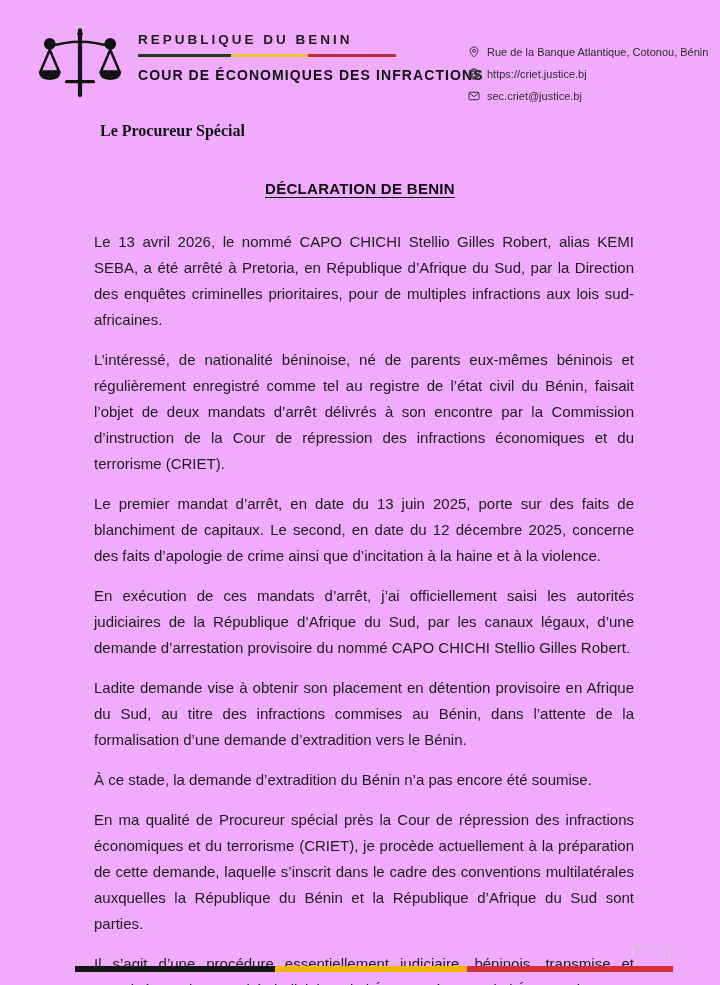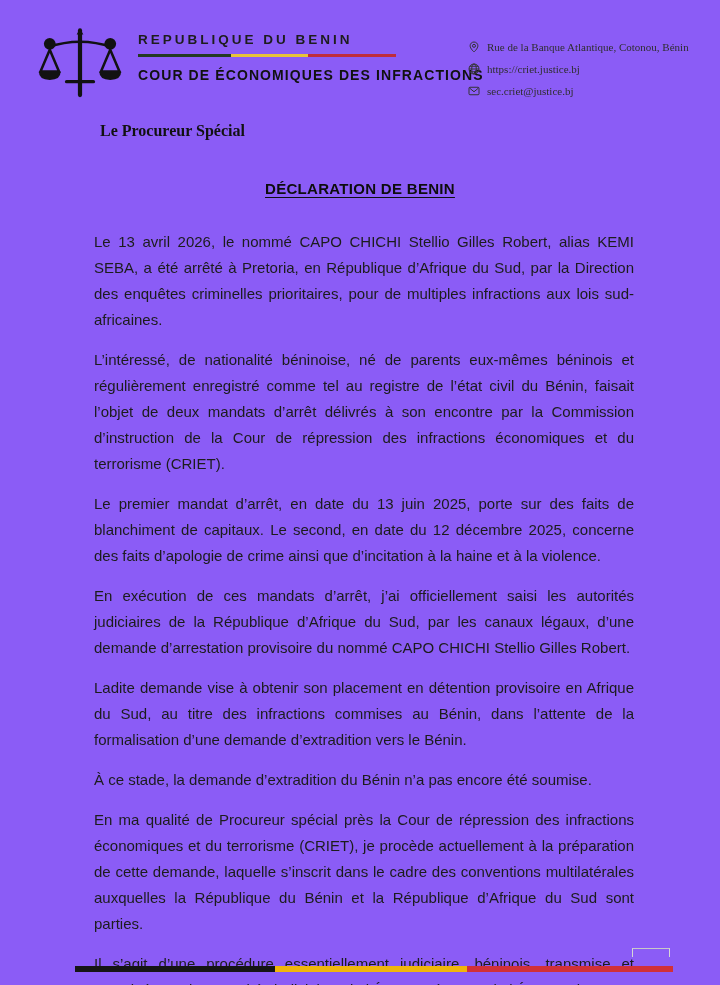--- a/index.html
+++ b/index.html
@@ -1,20 +1,20 @@
 <!DOCTYPE html>
 <html><head>
 <meta charset="utf-8">
 <style>
   html,body{margin:0;padding:0;background:#e8e8e8;}
   .page{
     position:relative;
     width:720px;height:985px;
     margin:0 auto;
-    background:#8b5cf6;
+    background:#f0abfc;
     font-family:"Liberation Sans", sans-serif;
     color:#1c1c1c;
     overflow:hidden;
     box-sizing:border-box;
   }
   
   .header{
     display:flex;
     align-items:flex-start;
     margin:26px 0 0 38px;
@@ -47,24 +47,23 @@
   }
   
   .contact{
     position:absolute;
     left:468px;top:36px;
     font-size:11px;
     color:#2e2e2e;
   }
   .contact-row{
     display:flex;
-    align-items:center;
+    align-items:flex-end;
     height:22px;
     white-space:nowrap;
-    font-family:Liberation Serif, serif;
   }
   .contact-row svg{margin-right:7px;flex:0 0 auto;}
   
   .author-role{
     margin:20px 0 0 100px;
     font-family:"Liberation Serif", serif;
     font-size:16px;
     font-weight:700;
     color:#111;
   }

